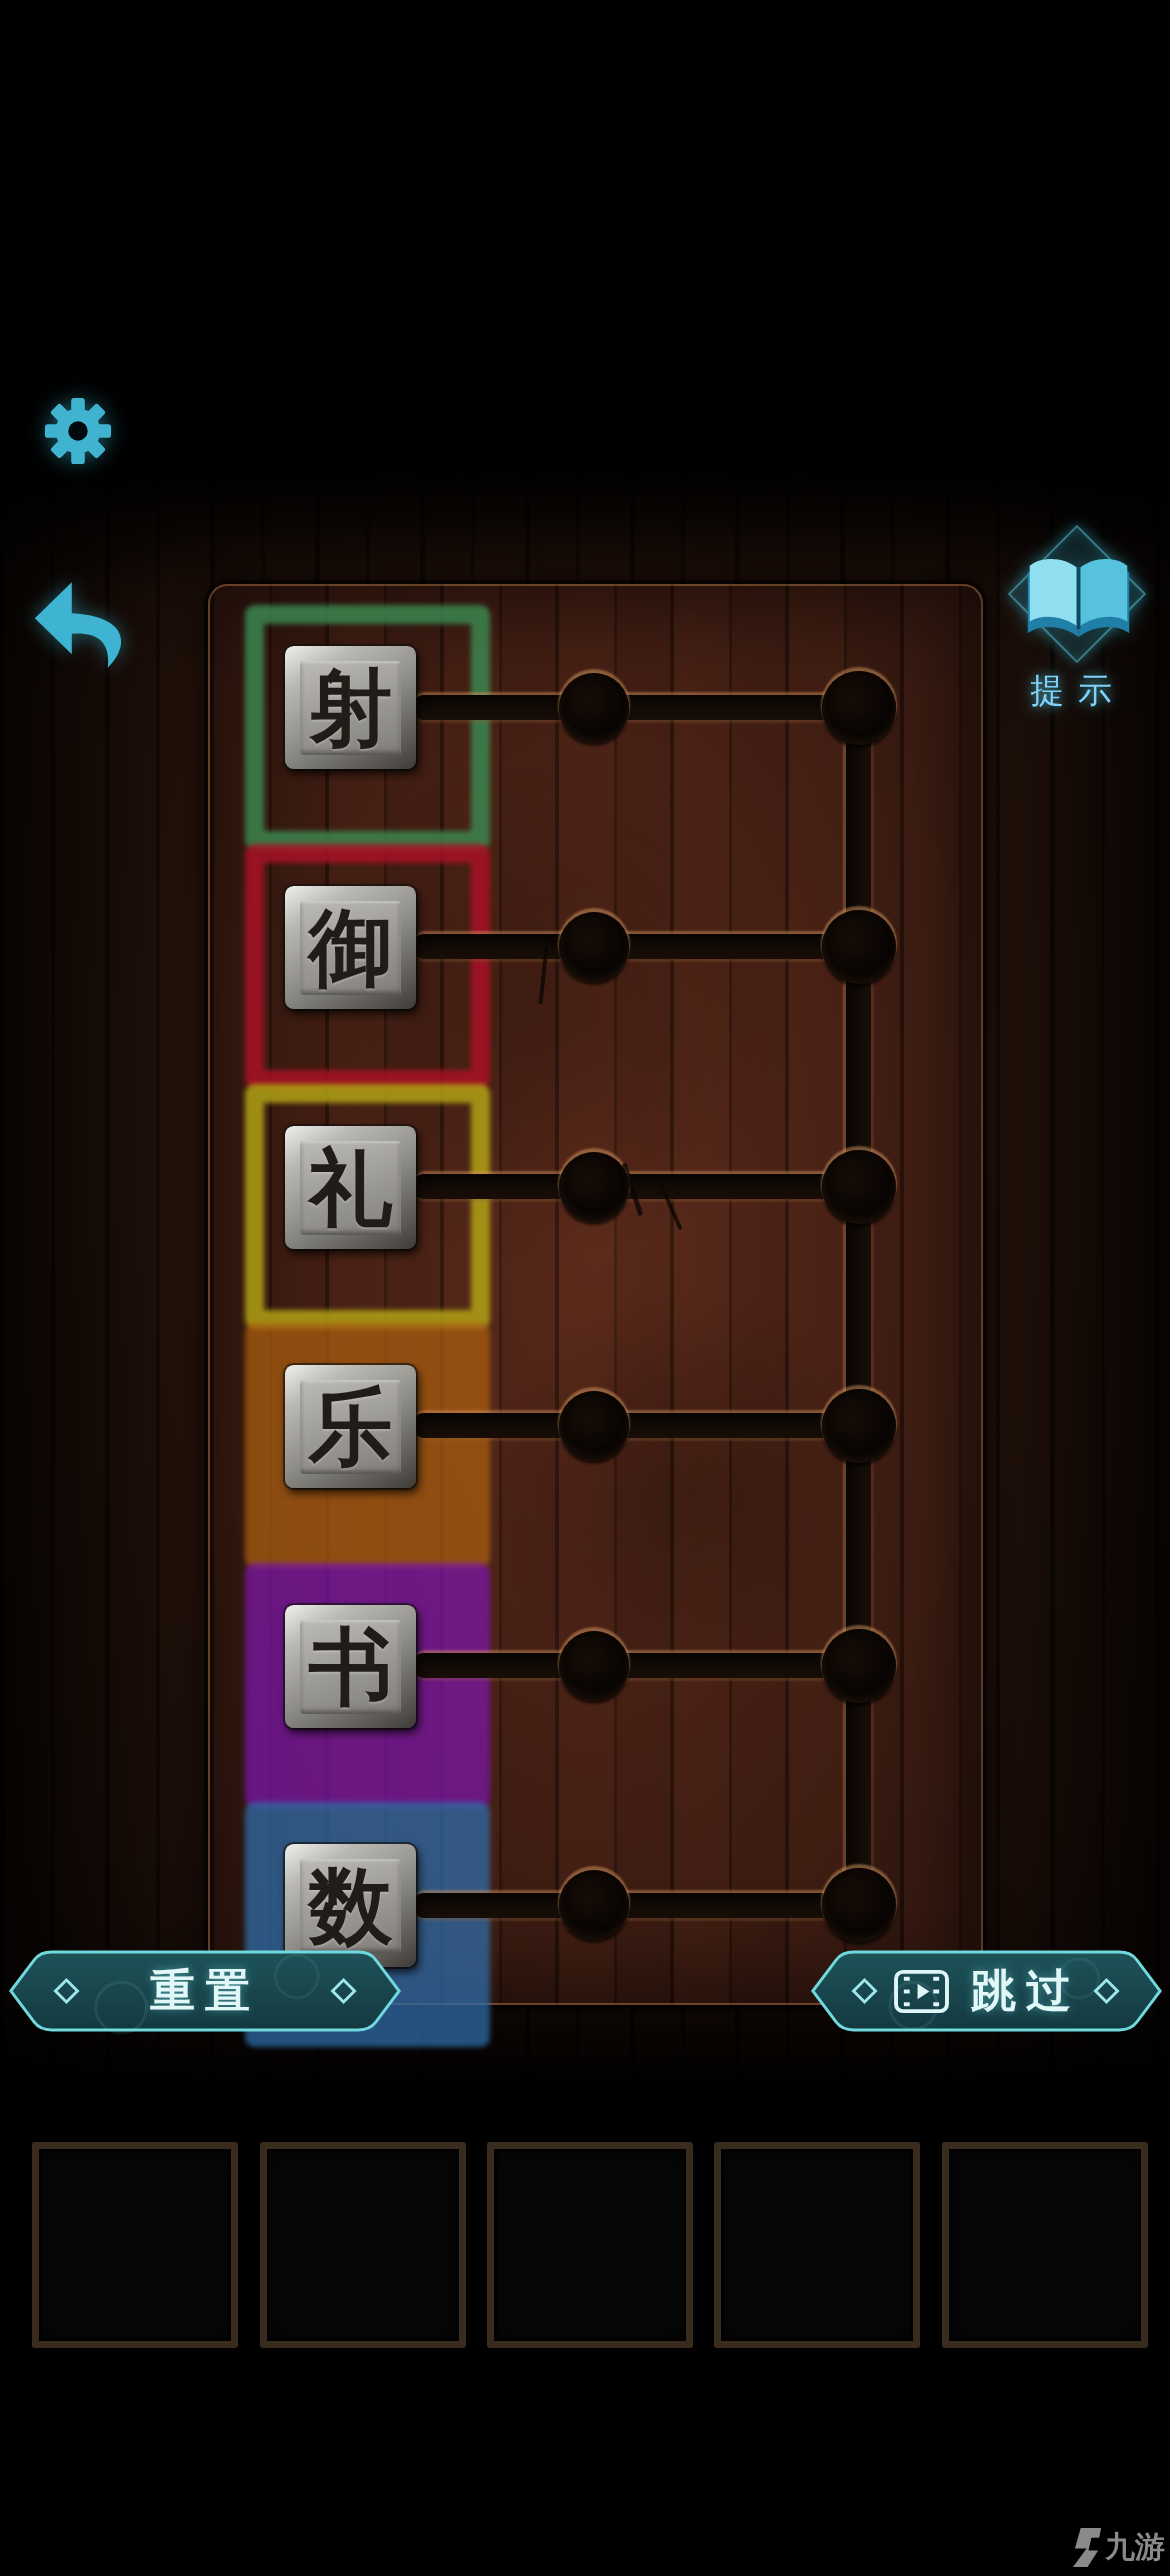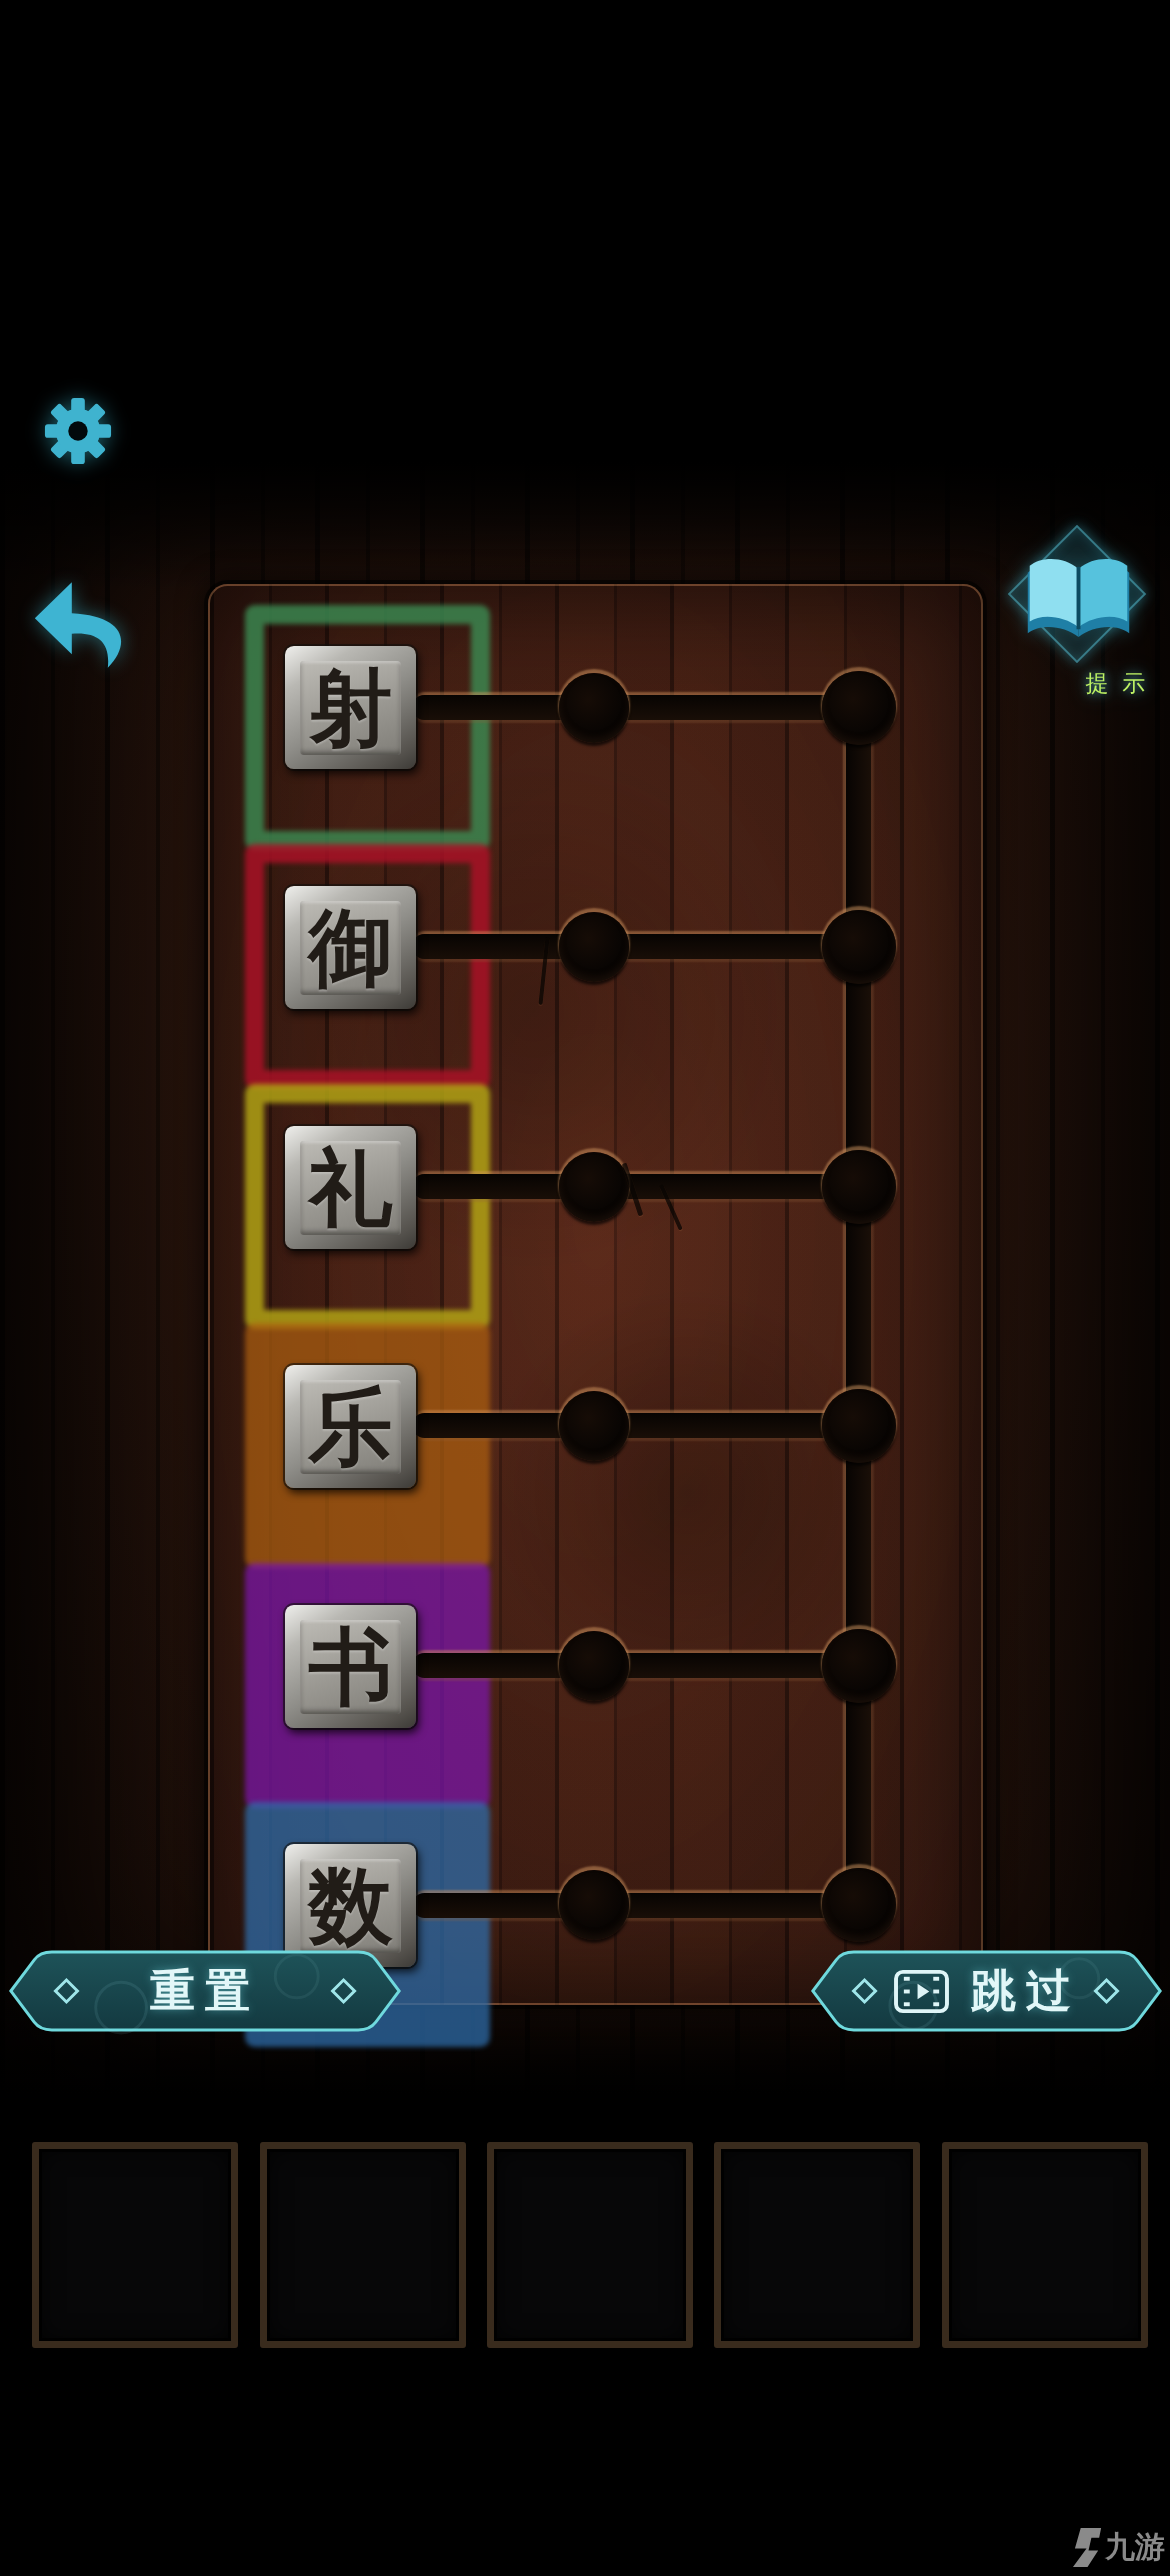--- a/index.html
+++ b/index.html
@@ -62,22 +62,22 @@
     font-size:84px;line-height:1;color:#211c17;text-shadow:0 2px 2px rgba(255,255,255,.22);}
 
   
   .icon-btn{position:absolute;filter:drop-shadow(0 0 9.8px rgba(60,200,225,.45));}
   .hint-button{position:absolute;left:997px;top:535px;width:162px;height:181px;
     filter:drop-shadow(0 0 9.8px rgba(60,200,225,.35));}
   .hint-diamond{position:absolute;left:31px;top:9.8px;width:94px;height:94px;transform:rotate(45deg);
     border:2.9px solid rgba(90,200,220,.55);background:rgba(20,60,72,.28);
     box-shadow:0 0 11.7px rgba(70,190,215,.35), inset 0 0 11.7px rgba(70,190,215,.25);}
   .hint-book{position:absolute;left:21.5px;top:15.6px;}
-  .hint-label{position:absolute;left:0;top:133px;width:100%;text-align:right;
-    font-size:23px;letter-spacing:13.7px;color:#bef264;text-shadow:0 0 9.8px rgba(110,225,240,.6);}
+  .hint-label{position:absolute;left:0;top:133px;width:100%;text-align:center;
+    font-size:34px;letter-spacing:13.7px;color:#7dd3fc;text-shadow:0 0 9.8px rgba(110,225,240,.6);}
 
   
   .plaque{position:absolute;top:1947px;height:88px;cursor:pointer;}
   .plaque svg.bg{position:absolute;left:0;top:0;}
   .plaque .lab{position:absolute;left:0;top:0;width:100%;height:100%;
     display:flex;align-items:center;justify-content:center;gap:19.5px;
     font-size:45px;font-weight:bold;color:#e2f7f8;letter-spacing:9.8px;
     text-shadow:0 0 9.8px rgba(120,230,240,.45);}
   .reset-button{left:3.9px;width:402px;}
   .skip-button{left:806px;width:361px;}

